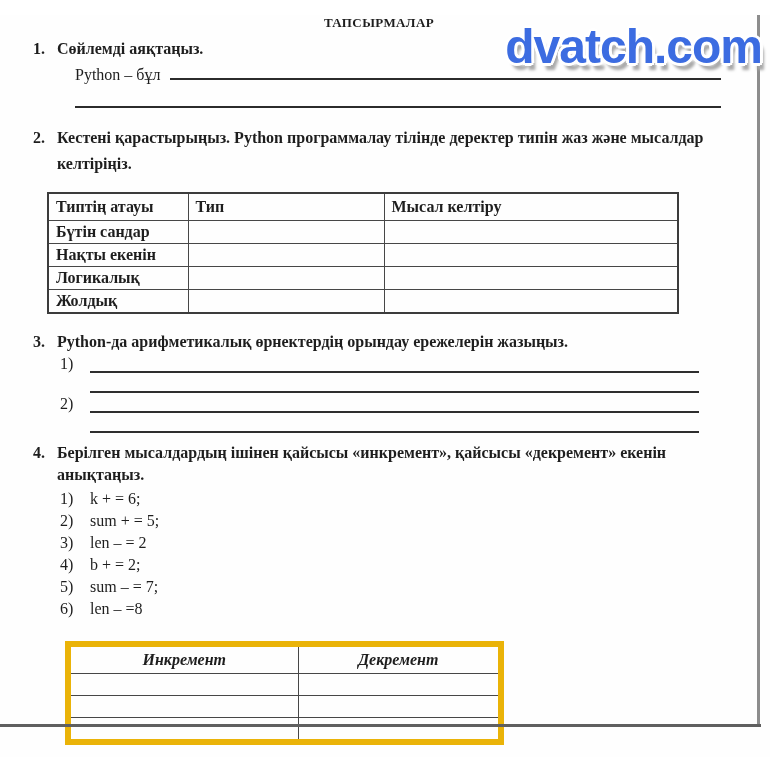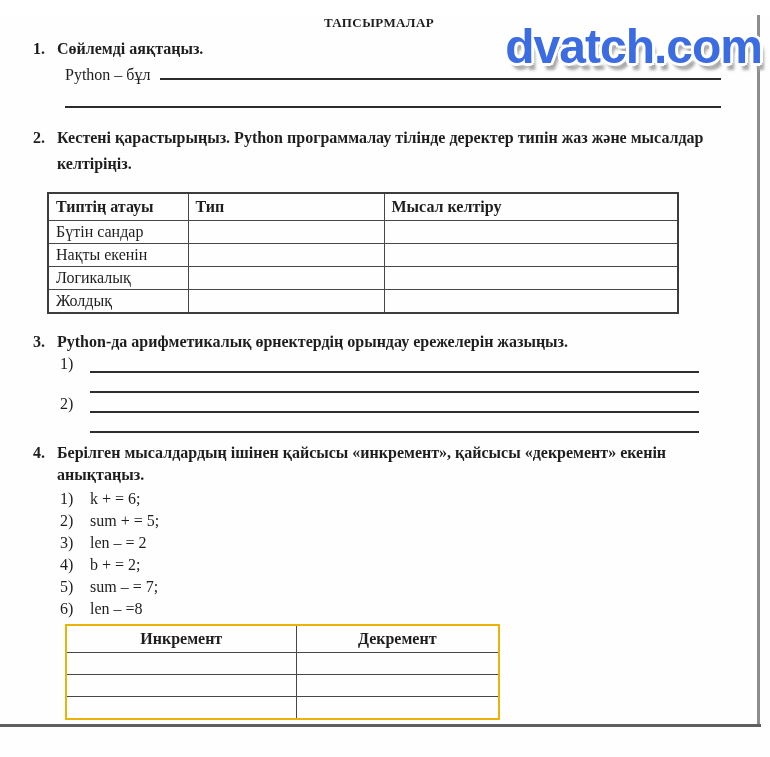--- a/index.html
+++ b/index.html
@@ -43,39 +43,39 @@
 
   .content{margin-left:33px;width:700px;}
 
   .task{position:relative;}
   .task-head{display:flex;align-items:baseline;font-weight:bold;font-size:16px;line-height:22px;}
   .task-head .num{width:24px;flex:0 0 24px;}
   .task-head .head-text{flex:1;}
 
   
   .task-1{margin-top:7px;}
-  .fill-line{display:flex;align-items:baseline;margin-left:32px;font-size:16px;line-height:27px;padding-right:12px;}
+  .fill-line{display:flex;align-items:baseline;margin-left:42px;font-size:16px;line-height:27px;padding-right:12px;}
   .fill-line .lbl{white-space:nowrap;margin-right:10px;}
   .blank{flex:1;border-bottom:2px solid #2b2b2b;height:18px;}
 
   
   .task-2{margin-top:17px;}
   .task-2 .task-head{line-height:26px;}
   .types-table{
     border-collapse:collapse;
     margin:15px 0 0 14px;
     width:630px;
     table-layout:fixed;
     font-size:16px;
   }
   .types-table th,.types-table td{
     border:1px solid #474747;
     padding:1px 7px;
     text-align:left;
-    font-weight:normal;
+    font-weight:bold;
     overflow:hidden;white-space:nowrap;
   }
   .types-table{border:2px solid #3c3c3c;}
   .types-table th{font-weight:bold;height:24px;}
   .types-table td{height:20px;}
   .col-a{width:140px;}.col-b{width:196px;}.col-c{width:294px;}
 
   
   .task-3{margin-top:17px;}
   .rule-row{display:flex;align-items:flex-end;margin-left:27px;height:20px;font-size:16px;padding-right:34px;}
@@ -85,25 +85,26 @@
 
   
   .task-4{margin-top:9px;}
   .task-4 .task-head{line-height:22px;}
   .code-list{margin-top:2px;}
   .code-item{display:flex;align-items:baseline;margin-left:27px;font-size:16px;line-height:22px;}
   .code-item .inum{flex:0 0 30px;}
 
   .incdec-table{
     border-collapse:collapse;
-    margin:4px 0 0 32px;
+    margin:21px 0 0 32px;
     width:433px;
     table-layout:fixed;
     font-size:16px;
-    border:2px solid #eab308;
+    border:6px solid #eab308;
+    font-style:italic;
   }
   .incdec-table th,.incdec-table td{border:1px solid #474747;padding:1px 6px;}
   .incdec-table th{font-weight:bold;text-align:center;height:24px;}
   .incdec-table td{height:19px;}
   .col-inc{width:230px;}.col-dec{width:203px;}
 </style>
 </head>
 <body>
 
 <div class="page">

